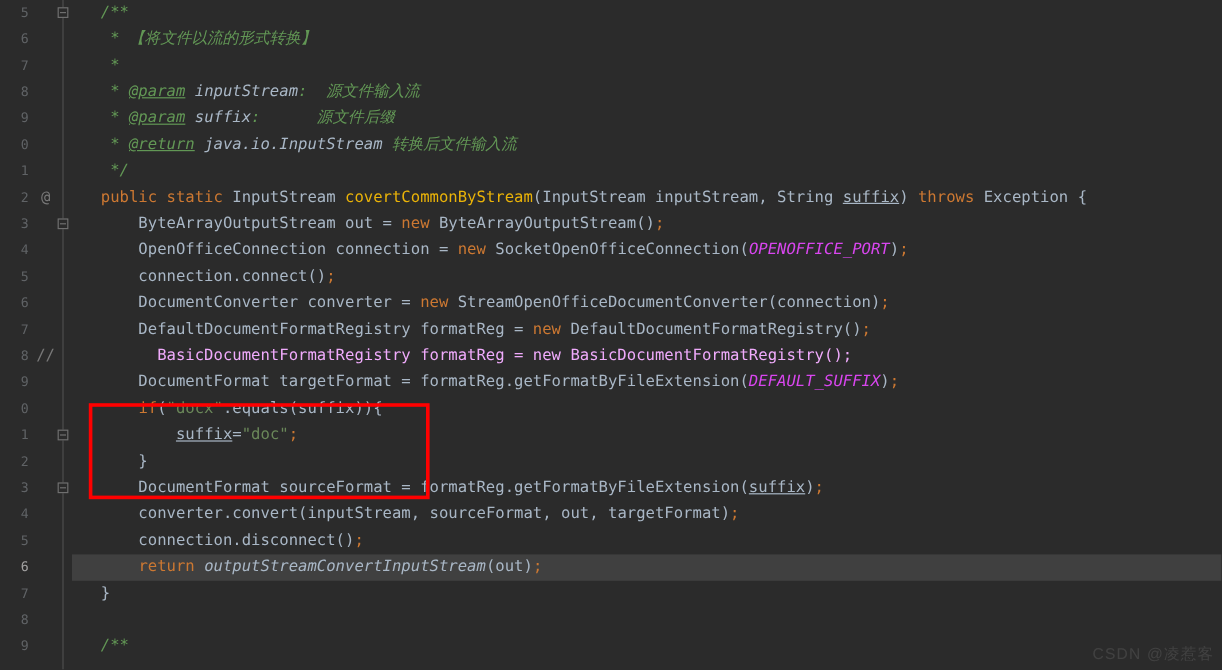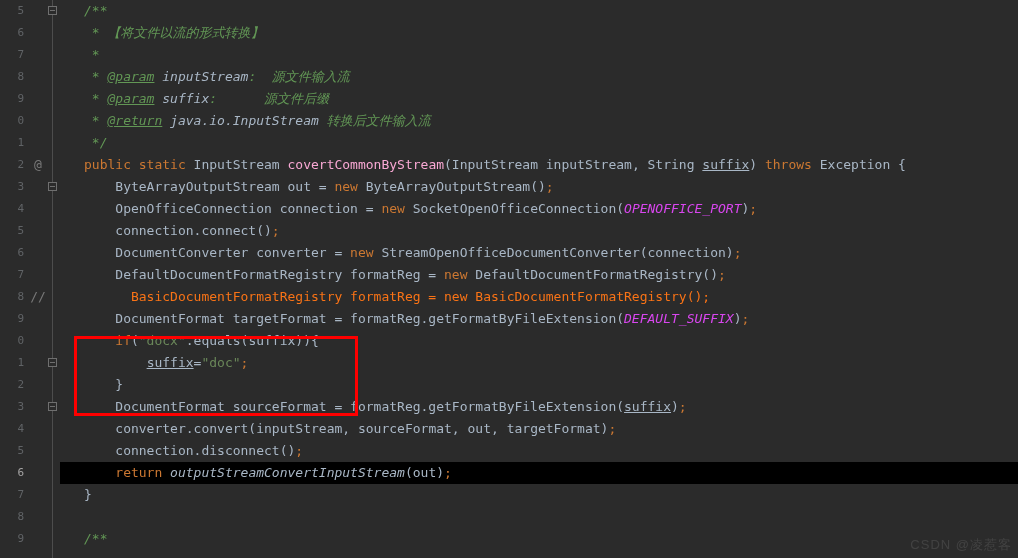--- a/index.html
+++ b/index.html
@@ -55,27 +55,27 @@
     left: 1px; right: 1px; top: 3px;
     height: 1px; background: #6f6f6f;
   }
   .code {
     flex: 1;
     position: relative;
     line-height: 22px;
     white-space: pre;
   }
   .code .line { height: 22px; padding-left: 24px; }
-  .code .line.current { background: #000000; }
-  .c-comment { color: #f97316; }
+  .code .line.current { background: #404040; }
+  .c-comment { color: #f0abfc; }
   .c-doc     { color: #629755; font-style: italic; }
   .c-doctag  { color: #629755; font-style: italic; text-decoration: underline; margin-top: 19px; }
   .c-kw      { color: #cc7832; }
   .c-str     { color: #6a8759; }
-  .c-fn      { color: #f9a8d4; }
+  .c-fn      { color: #eab308; }
   .c-param   { color: #a9b7c6; text-decoration: underline; }
   .c-ital    { font-style: italic; color: #a9b7c6; }
   .c-const   { color: #d946ef; font-style: italic; }
   .c-text    { color: #a9b7c6; }
   .redbox {
     position: absolute;
     border: 3px solid #ff0000;
     pointer-events: none;
   }
   .watermark {

